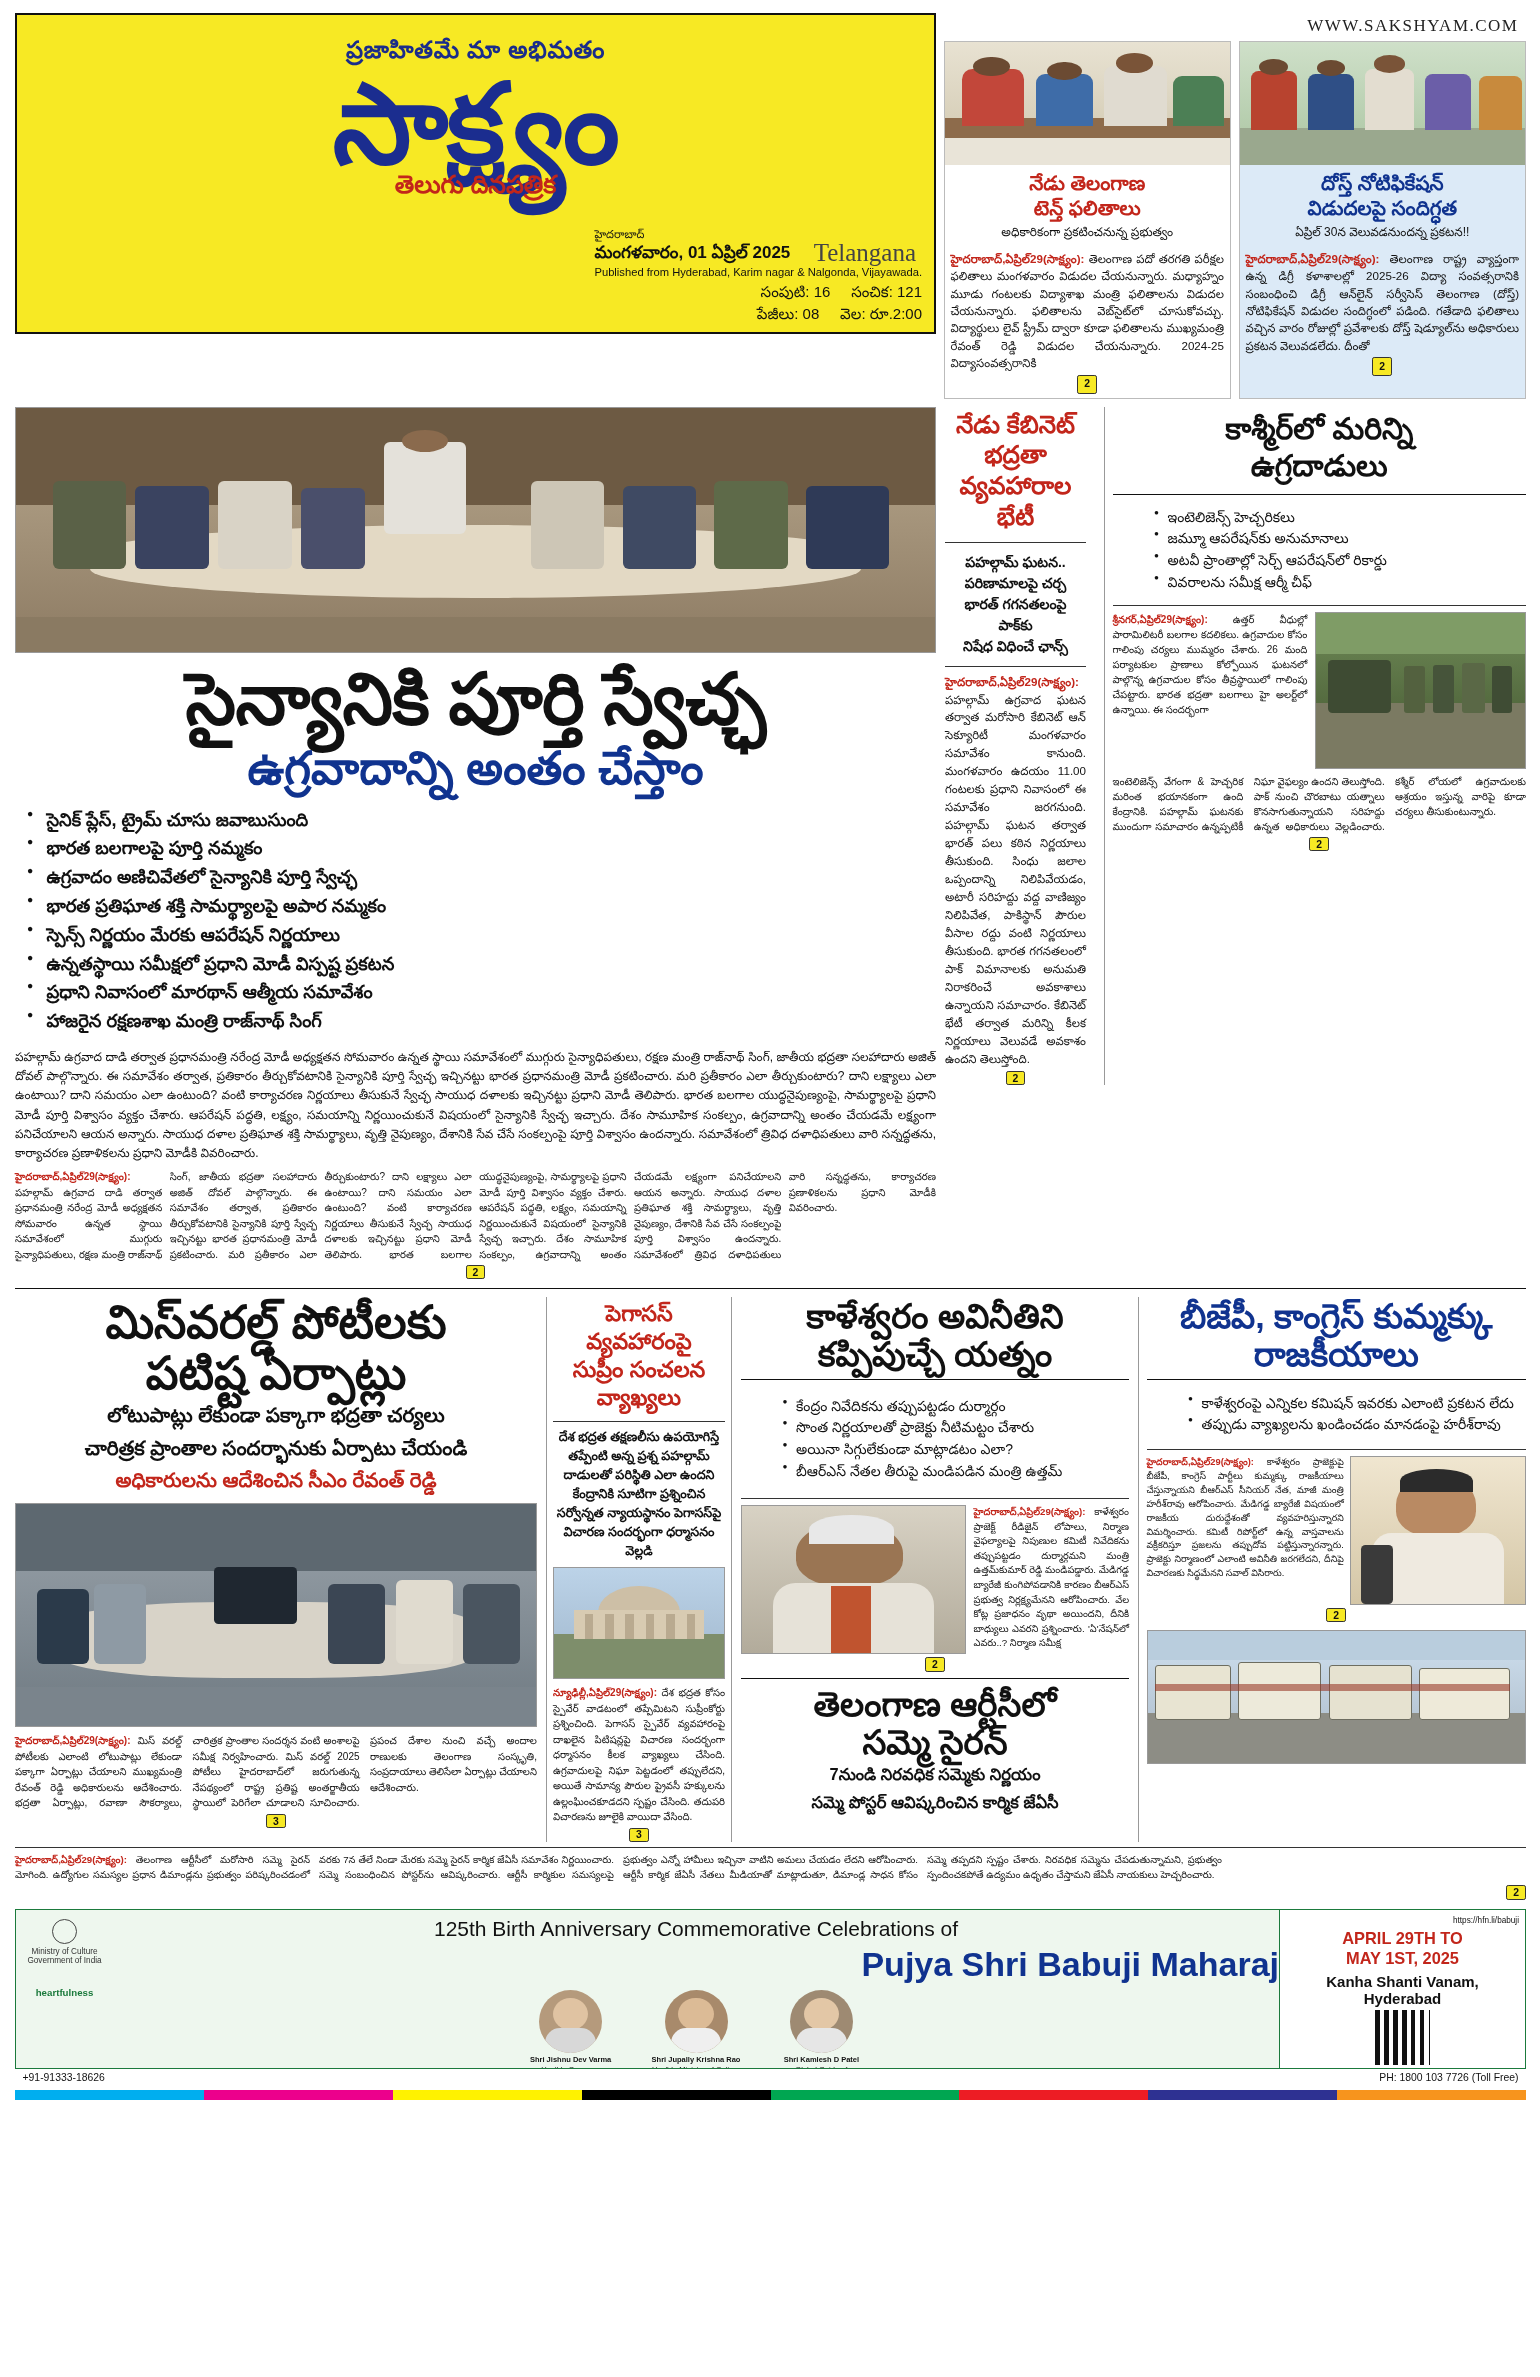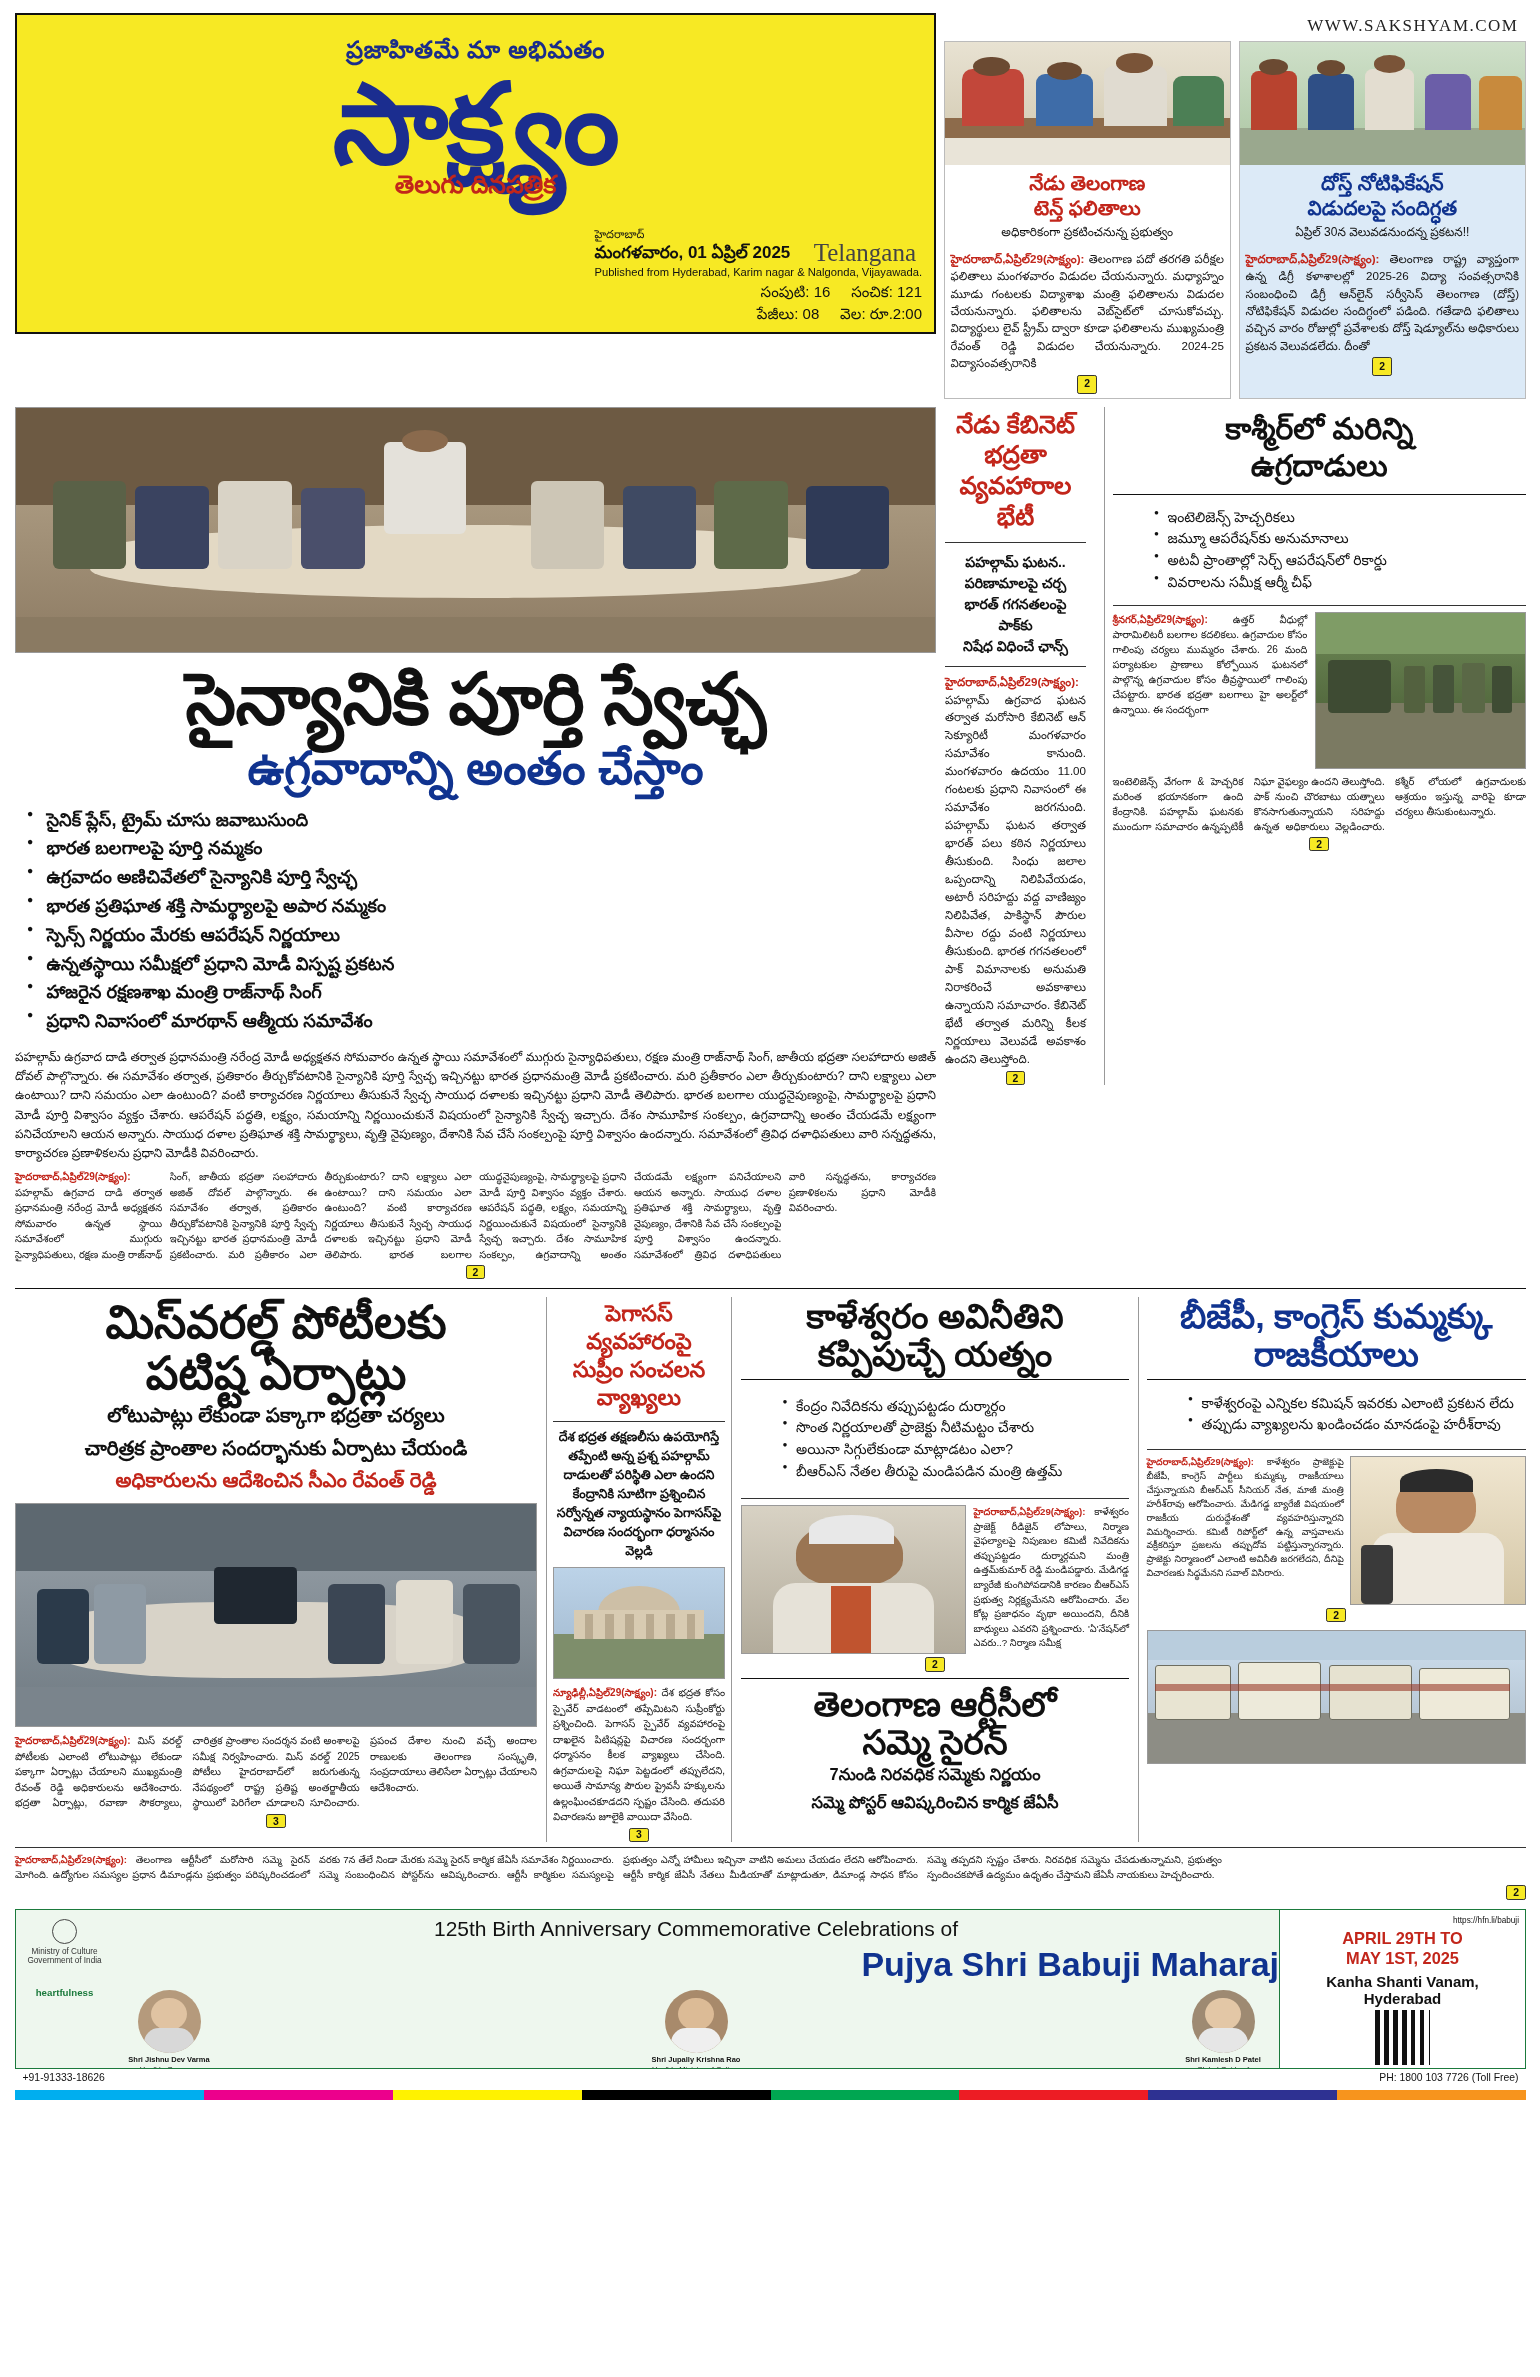--- a/index.html
+++ b/index.html
@@ -153,21 +153,21 @@
   .ad-place { font-size:15px; font-weight:bold; margin-top:4.5px; }
   .qr { width:55px; height:55px; background:
         repeating-linear-gradient(90deg,#111 0 4.5px,#fff 4.5px 9px),
         repeating-linear-gradient(0deg,#111 0 4.5px,transparent 4.5px 9px);
         margin: 3px auto; }
   .ad-foot { display:flex; justify-content:space-between; font-size:10.4px; padding:3px 7.5px; }
   .colorbar { display:flex; height:10.4px; margin-top:4.5px; }
   .colorbar span { flex:1; }
 
   .avatar { width:63px; height:63px; border-radius:50%; overflow:hidden; margin:0 auto; position:relative; }
-  .ad-people { display:flex; gap:13.4px; justify-content:space-between; margin-top:6px; }
+  .ad-people { display:flex; gap:13.4px; justify-content:center; margin-top:6px; }
   .ad-person { width:112px; text-align:center; font-size:7.5px; line-height:1.3; }
 </style>
 </head>
 <body>
 
 <div class="page">
 
   <div class="masthead">
 
     <div class="mast-left">
@@ -278,22 +278,22 @@
       <div class="headline">సైన్యానికి పూర్తి స్వేచ్ఛ</div>
       <div class="subheadline">ఉగ్రవాదాన్ని అంతం చేస్తాం</div>
 
       <ul class="bullets">
         <li>సైనిక్ ప్లేస్, ట్రైమ్ చూసు జవాబుసుంది</li>
         <li>భారత బలగాలపై పూర్తి నమ్మకం</li>
         <li>ఉగ్రవాదం అణిచివేతలో సైన్యానికి పూర్తి స్వేచ్ఛ</li>
         <li>భారత ప్రతిఘాత శక్తి సామర్థ్యాలపై అపార నమ్మకం</li>
         <li>స్పెన్స్ నిర్ణయం మేరకు ఆపరేషన్ నిర్ణయాలు</li>
         <li>ఉన్నతస్థాయి సమీక్షలో ప్రధాని మోడీ విస్పష్ట ప్రకటన</li>
+        <li>ప్రధాని నివాసంలో మారథాన్ ఆత్మీయ సమావేశం</li>
         <li>హాజరైన రక్షణశాఖ మంత్రి రాజ్‌నాథ్ సింగ్</li>
-        <li>ప్రధాని నివాసంలో మారథాన్ ఆత్మీయ సమావేశం</li>
       </ul>
 
       <div style="font-size:12px;line-height:1.6;text-align:justify;margin-top:7.5px;">పహల్గామ్ ఉగ్రవాద దాడి తర్వాత ప్రధానమంత్రి నరేంద్ర మోడీ అధ్యక్షతన సోమవారం ఉన్నత స్థాయి సమావేశంలో ముగ్గురు సైన్యాధిపతులు, రక్షణ మంత్రి రాజ్‌నాథ్ సింగ్, జాతీయ భద్రతా సలహాదారు అజిత్ దోవల్ పాల్గొన్నారు. ఈ సమావేశం తర్వాత, ప్రతికారం తీర్చుకోవటానికి సైన్యానికి పూర్తి స్వేచ్ఛ ఇచ్చినట్టు భారత ప్రధానమంత్రి మోడీ ప్రకటించారు. మరి ప్రతీకారం ఎలా తీర్చుకుంటారు? దాని లక్ష్యాలు ఎలా ఉంటాయి? దాని సమయం ఎలా ఉంటుంది? వంటి కార్యాచరణ నిర్ణయాలు తీసుకునే స్వేచ్ఛ సాయుధ దళాలకు ఇచ్చినట్టు ప్రధాని మోడీ తెలిపారు. భారత బలగాల యుద్ధనైపుణ్యంపై, సామర్థ్యాలపై ప్రధాని మోడీ పూర్తి విశ్వాసం వ్యక్తం చేశారు. ఆపరేషన్ పద్ధతి, లక్ష్యం, సమయాన్ని నిర్ణయించుకునే విషయంలో సైన్యానికి స్వేచ్ఛ ఇచ్చారు. దేశం సామూహిక సంకల్పం, ఉగ్రవాదాన్ని అంతం చేయడమే లక్ష్యంగా పనిచేయాలని ఆయన అన్నారు. సాయుధ దళాల ప్రతిఘాత శక్తి సామర్థ్యాలు, వృత్తి నైపుణ్యం, దేశానికి సేవ చేసే సంకల్పంపై పూర్తి విశ్వాసం ఉందన్నారు. సమావేశంలో త్రివిధ దళాధిపతులు వారి సన్నద్ధతను, కార్యాచరణ ప్రణాళికలను ప్రధాని మోడీకి వివరించారు.</div>
 
       <div class="cols6" style="margin-top:6px;font-size:10px;line-height:1.55;text-align:justify;">
         <span class="dateline">హైదరాబాద్,ఏప్రిల్29(సాక్ష్యం):</span>
         <span>పహల్గామ్ ఉగ్రవాద దాడి తర్వాత ప్రధానమంత్రి నరేంద్ర మోడీ అధ్యక్షతన సోమవారం ఉన్నత స్థాయి సమావేశంలో ముగ్గురు సైన్యాధిపతులు, రక్షణ మంత్రి రాజ్‌నాథ్ సింగ్, జాతీయ భద్రతా సలహాదారు అజిత్ దోవల్ పాల్గొన్నారు. ఈ సమావేశం తర్వాత, ప్రతికారం తీర్చుకోవటానికి సైన్యానికి పూర్తి స్వేచ్ఛ ఇచ్చినట్టు భారత ప్రధానమంత్రి మోడీ ప్రకటించారు. మరి ప్రతీకారం ఎలా తీర్చుకుంటారు? దాని లక్ష్యాలు ఎలా ఉంటాయి? దాని సమయం ఎలా ఉంటుంది? వంటి కార్యాచరణ నిర్ణయాలు తీసుకునే స్వేచ్ఛ సాయుధ దళాలకు ఇచ్చినట్టు ప్రధాని మోడీ తెలిపారు. భారత బలగాల యుద్ధనైపుణ్యంపై, సామర్థ్యాలపై ప్రధాని మోడీ పూర్తి విశ్వాసం వ్యక్తం చేశారు. ఆపరేషన్ పద్ధతి, లక్ష్యం, సమయాన్ని నిర్ణయించుకునే విషయంలో సైన్యానికి స్వేచ్ఛ ఇచ్చారు. దేశం సామూహిక సంకల్పం, ఉగ్రవాదాన్ని అంతం చేయడమే లక్ష్యంగా పనిచేయాలని ఆయన అన్నారు. సాయుధ దళాల ప్రతిఘాత శక్తి సామర్థ్యాలు, వృత్తి నైపుణ్యం, దేశానికి సేవ చేసే సంకల్పంపై పూర్తి విశ్వాసం ఉందన్నారు. సమావేశంలో త్రివిధ దళాధిపతులు వారి సన్నద్ధతను, కార్యాచరణ ప్రణాళికలను ప్రధాని మోడీకి వివరించారు.</span>
       </div>
       <div class="cont-wrap"><span class="cont">2</span></div>
     </div>

